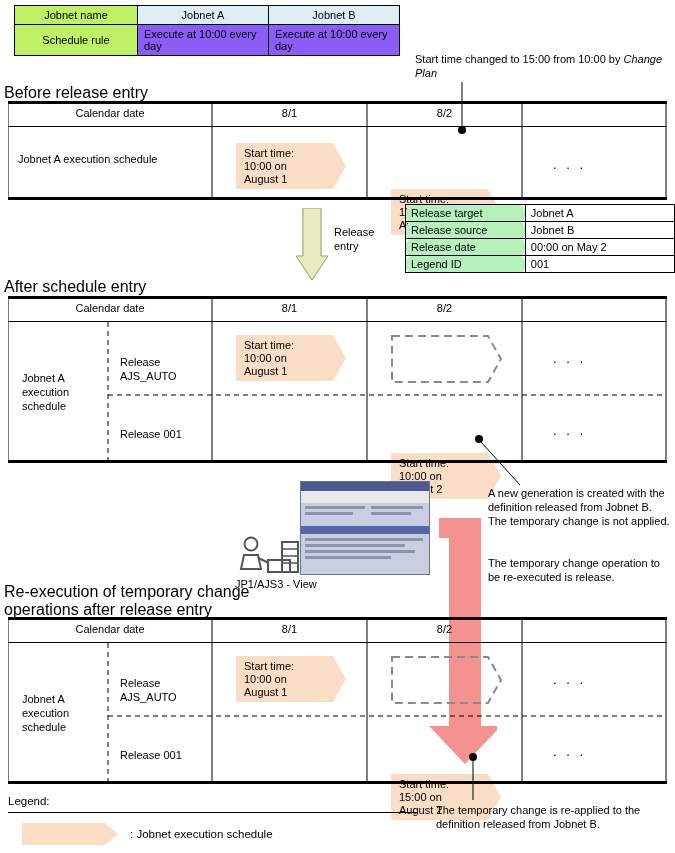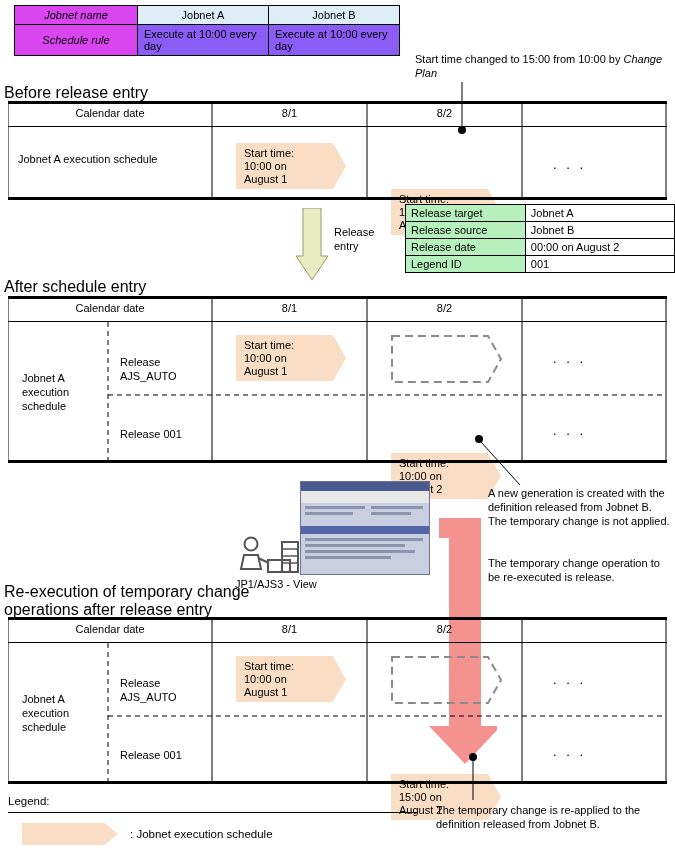--- a/index.html
+++ b/index.html
@@ -15,21 +15,21 @@
   .abs{position:absolute;}
   
   .jtable{border-collapse:collapse;}
   .jtable td{
     border:1px solid #000;
     font-size:11px;
     padding:3px 6px;
     vertical-align:middle;
   }
   .jtable td.hdr{background:#ddeef7;text-align:center;}
-  .jtable td.hdrleft{background:#d946ef;text-align:center;font-style:italic;}
+  .jtable td.hdrleft{background:#bef264;text-align:center;}
   .jtable td.cell{background:#8b5cf6;}
   
   .seclabel{font-size:16px;}
   
   .bar{
     position:relative;
     width:110px;height:46px;
     background:#f9ddc4;
     color:#000;
     font-size:11px;
@@ -39,21 +39,21 @@
     box-sizing:border-box;
     clip-path:polygon(0 0, 88% 0, 100% 50%, 88% 100%, 0 100%);
   }
   
   .rtable{border-collapse:collapse;}
   .rtable td{
     border:1px solid #000;
     font-size:11px;
     padding:2px 5px;
   }
-  .rtable td.k{background:#b6f0bd;width:110px;}
+  .rtable td.k{background:#b6f0bd;width:110px;border-radius:6px;}
   .rtable td.v{background:#ffffff;width:140px;}
   
   .legendbar{
     width:96px;height:22px;background:#f9ddc4;
     clip-path:polygon(0 0, 86% 0, 100% 50%, 86% 100%, 0 100%);
   }
   .note{font-size:11px;line-height:14px;}
   .dots{letter-spacing:3px;font-size:13px;}
   .pcbox{
     width:128px;height:92px;background:#c9cfe0;border:1px solid #6b7390;
@@ -139,21 +139,21 @@
         <tr>
       <td class="k">Release target</td>
       <td class="v">Jobnet A</td>
     </tr>
     <tr>
       <td class="k">Release source</td>
       <td class="v">Jobnet B</td>
     </tr>
     <tr>
       <td class="k">Release date</td>
-      <td class="v">00:00 on August 2</td>
+      <td class="v">00:00 on May 2</td>
     </tr>
     <tr>
       <td class="k">Legend ID</td>
       <td class="v">001</td>
     </tr>
   </tbody>
     </table>
 </div>
 
 <div class="abs seclabel" style="left:4px;top:278px;">After schedule entry</div>

